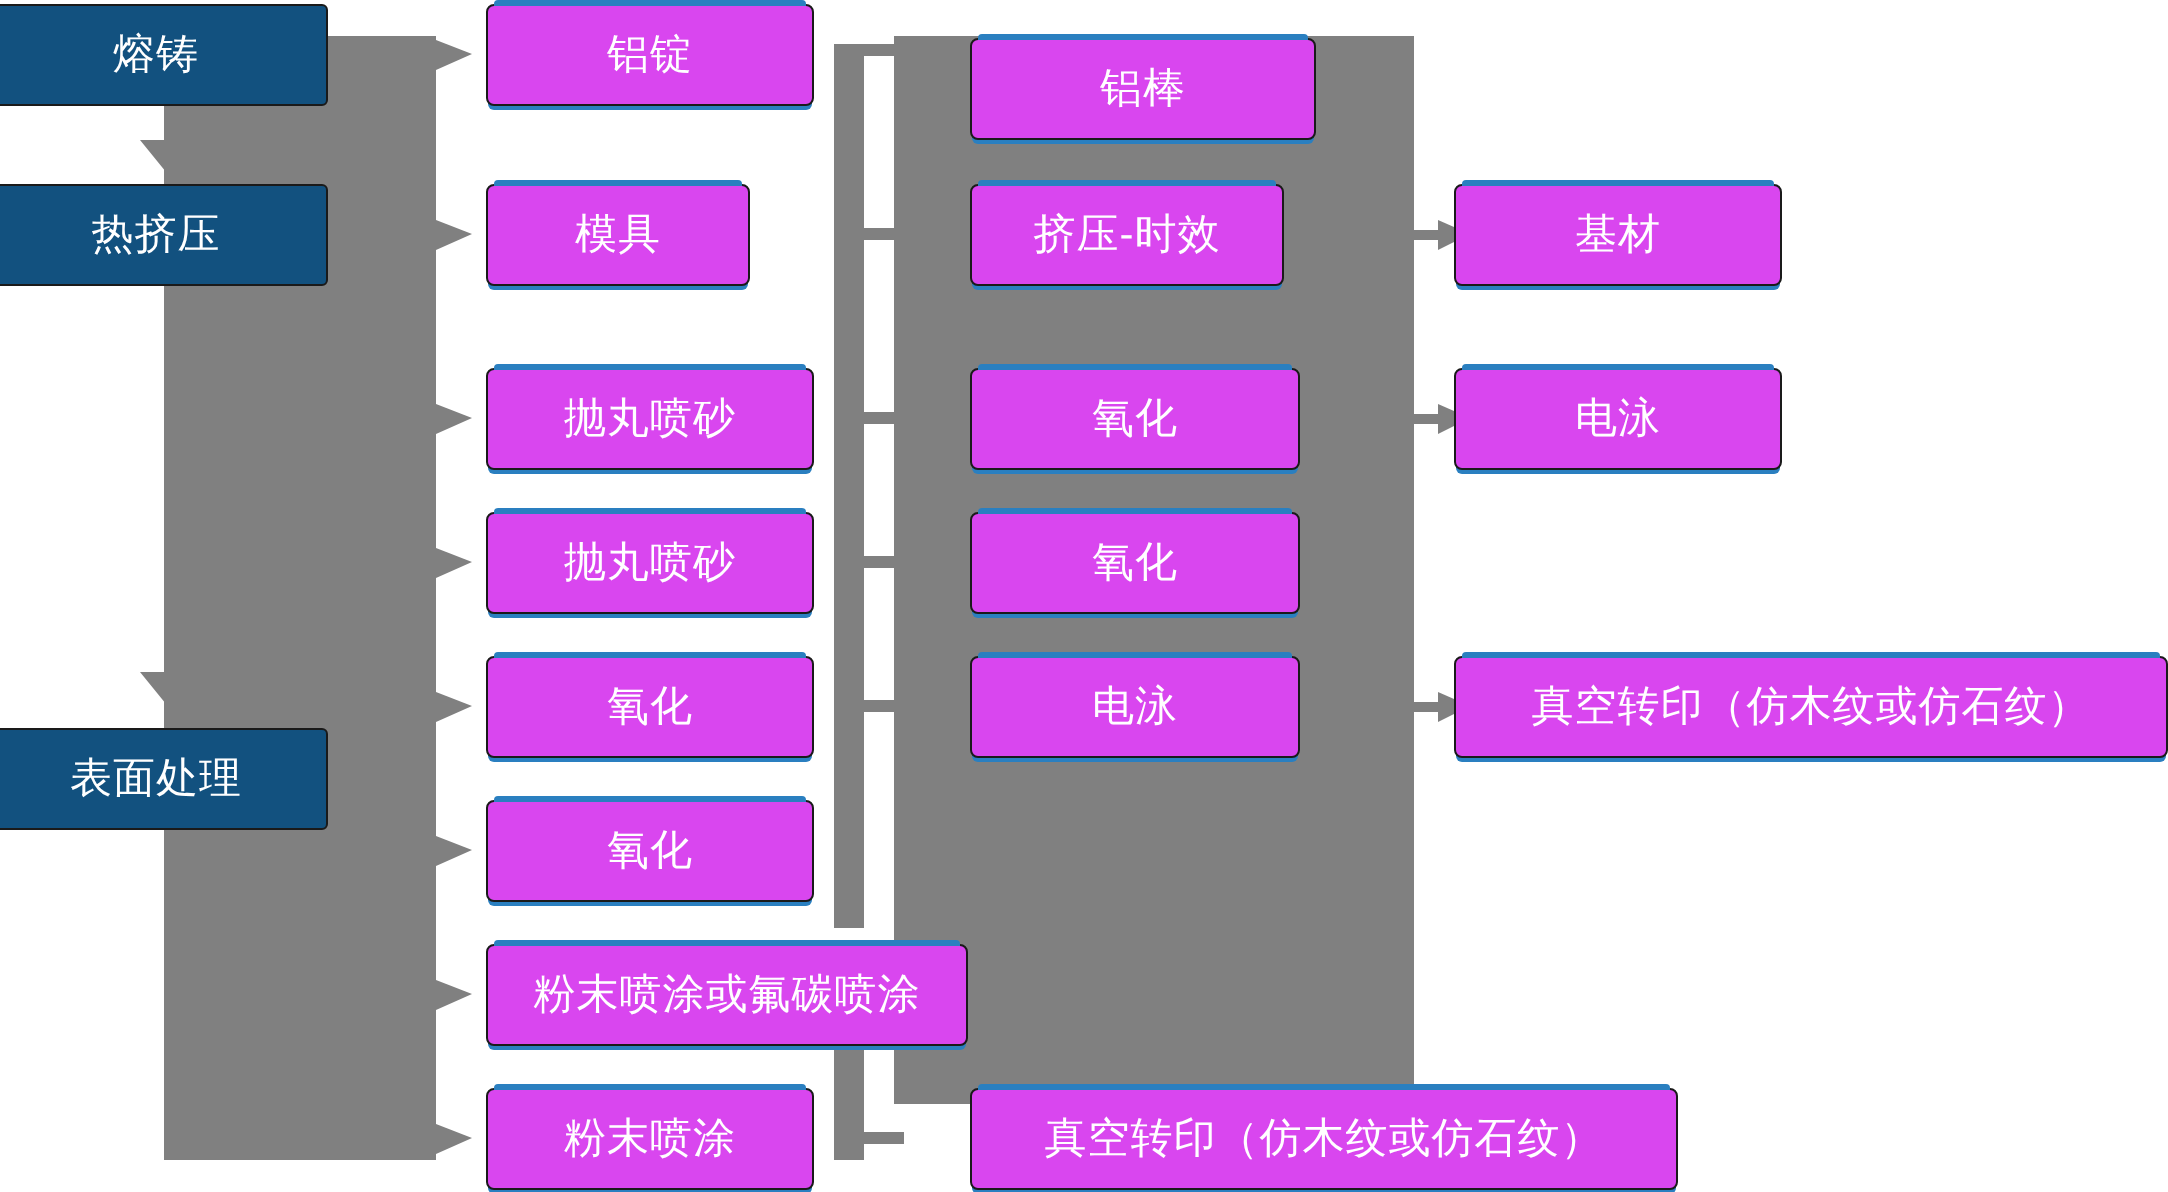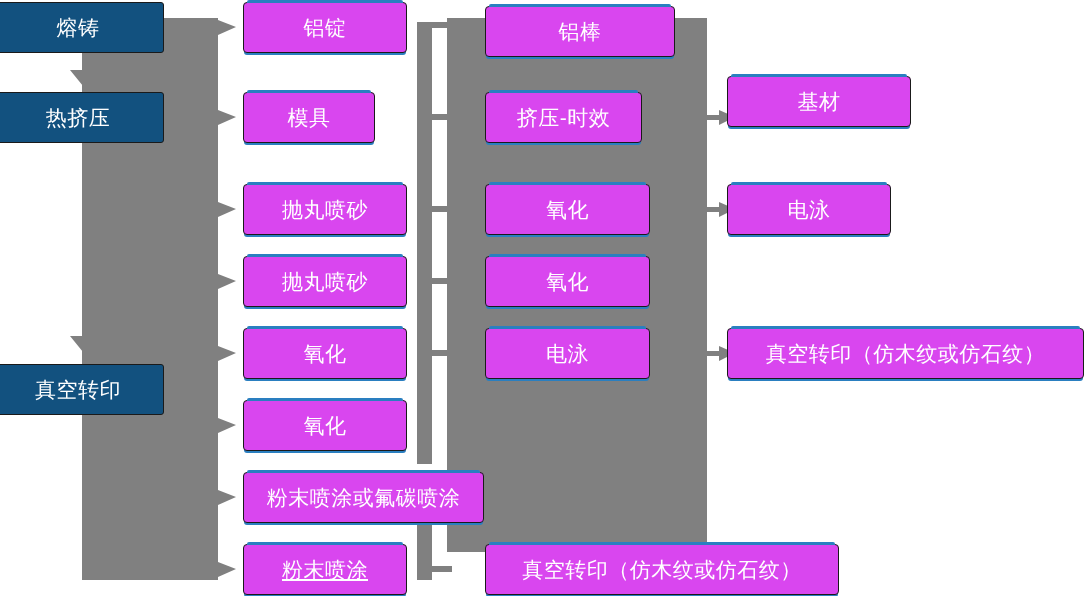--- a/index.html
+++ b/index.html
@@ -132,21 +132,21 @@
   </svg>
 
   <div id="nodes">
       <div class="node dark" style="left: -8px; top: 2px; width: 172px; height: 51px;">
         <span class="label">熔铸</span>
       </div>
       <div class="node dark" style="left: -8px; top: 92px; width: 172px; height: 51px;">
         <span class="label">热挤压</span>
       </div>
       <div class="node dark" style="left: -8px; top: 364px; width: 172px; height: 51px;">
-        <span class="label">真空转印</span>
+        <span class="label">表面处理</span>
       </div>
       <div class="node bright" style="left: 243px; top: 2px; width: 164px; height: 51px;">
         <span class="label">铝锭</span>
       </div>
       <div class="node bright" style="left: 243px; top: 92px; width: 132px; height: 51px;">
         <span class="label">模具</span>
       </div>
       <div class="node bright" style="left: 243px; top: 184px; width: 164px; height: 51px;">
         <span class="label">抛丸喷砂</span>
       </div>
@@ -155,42 +155,42 @@
       </div>
       <div class="node bright" style="left: 243px; top: 328px; width: 164px; height: 51px;">
         <span class="label">氧化</span>
       </div>
       <div class="node bright" style="left: 243px; top: 400px; width: 164px; height: 51px;">
         <span class="label">氧化</span>
       </div>
       <div class="node bright" style="left: 243px; top: 472px; width: 241px; height: 51px;">
         <span class="label">粉末喷涂或氟碳喷涂</span>
       </div>
-      <div class="node bright" style="left: 243px; top: 544px; width: 164px; height: 51px; text-decoration: underline;">
+      <div class="node bright" style="left: 243px; top: 544px; width: 164px; height: 51px;">
         <span class="label">粉末喷涂</span>
       </div>
-      <div class="node bright" style="left: 485px; top: 6px; width: 190px; height: 51px;">
+      <div class="node bright" style="left: 485px; top: 19px; width: 173px; height: 51px;">
         <span class="label">铝棒</span>
       </div>
       <div class="node bright" style="left: 485px; top: 92px; width: 157px; height: 51px; text-align: right;">
         <span class="label">挤压-时效</span>
       </div>
       <div class="node bright" style="left: 485px; top: 184px; width: 165px; height: 51px;">
         <span class="label">氧化</span>
       </div>
       <div class="node bright" style="left: 485px; top: 256px; width: 165px; height: 51px;">
         <span class="label">氧化</span>
       </div>
       <div class="node bright" style="left: 485px; top: 328px; width: 165px; height: 51px;">
         <span class="label">电泳</span>
       </div>
       <div class="node bright" style="left: 485px; top: 544px; width: 354px; height: 51px;">
         <span class="label">真空转印（仿木纹或仿石纹）</span>
       </div>
-      <div class="node bright" style="left: 727px; top: 76px; width: 184px; height: 51px;">
+      <div class="node bright" style="left: 727px; top: 92px; width: 164px; height: 51px;">
         <span class="label">基材</span>
       </div>
       <div class="node bright" style="left: 727px; top: 184px; width: 164px; height: 51px;">
         <span class="label">电泳</span>
       </div>
       <div class="node bright" style="left: 727px; top: 328px; width: 357px; height: 51px;">
         <span class="label">真空转印（仿木纹或仿石纹）</span>
       </div>
     </div>
 

